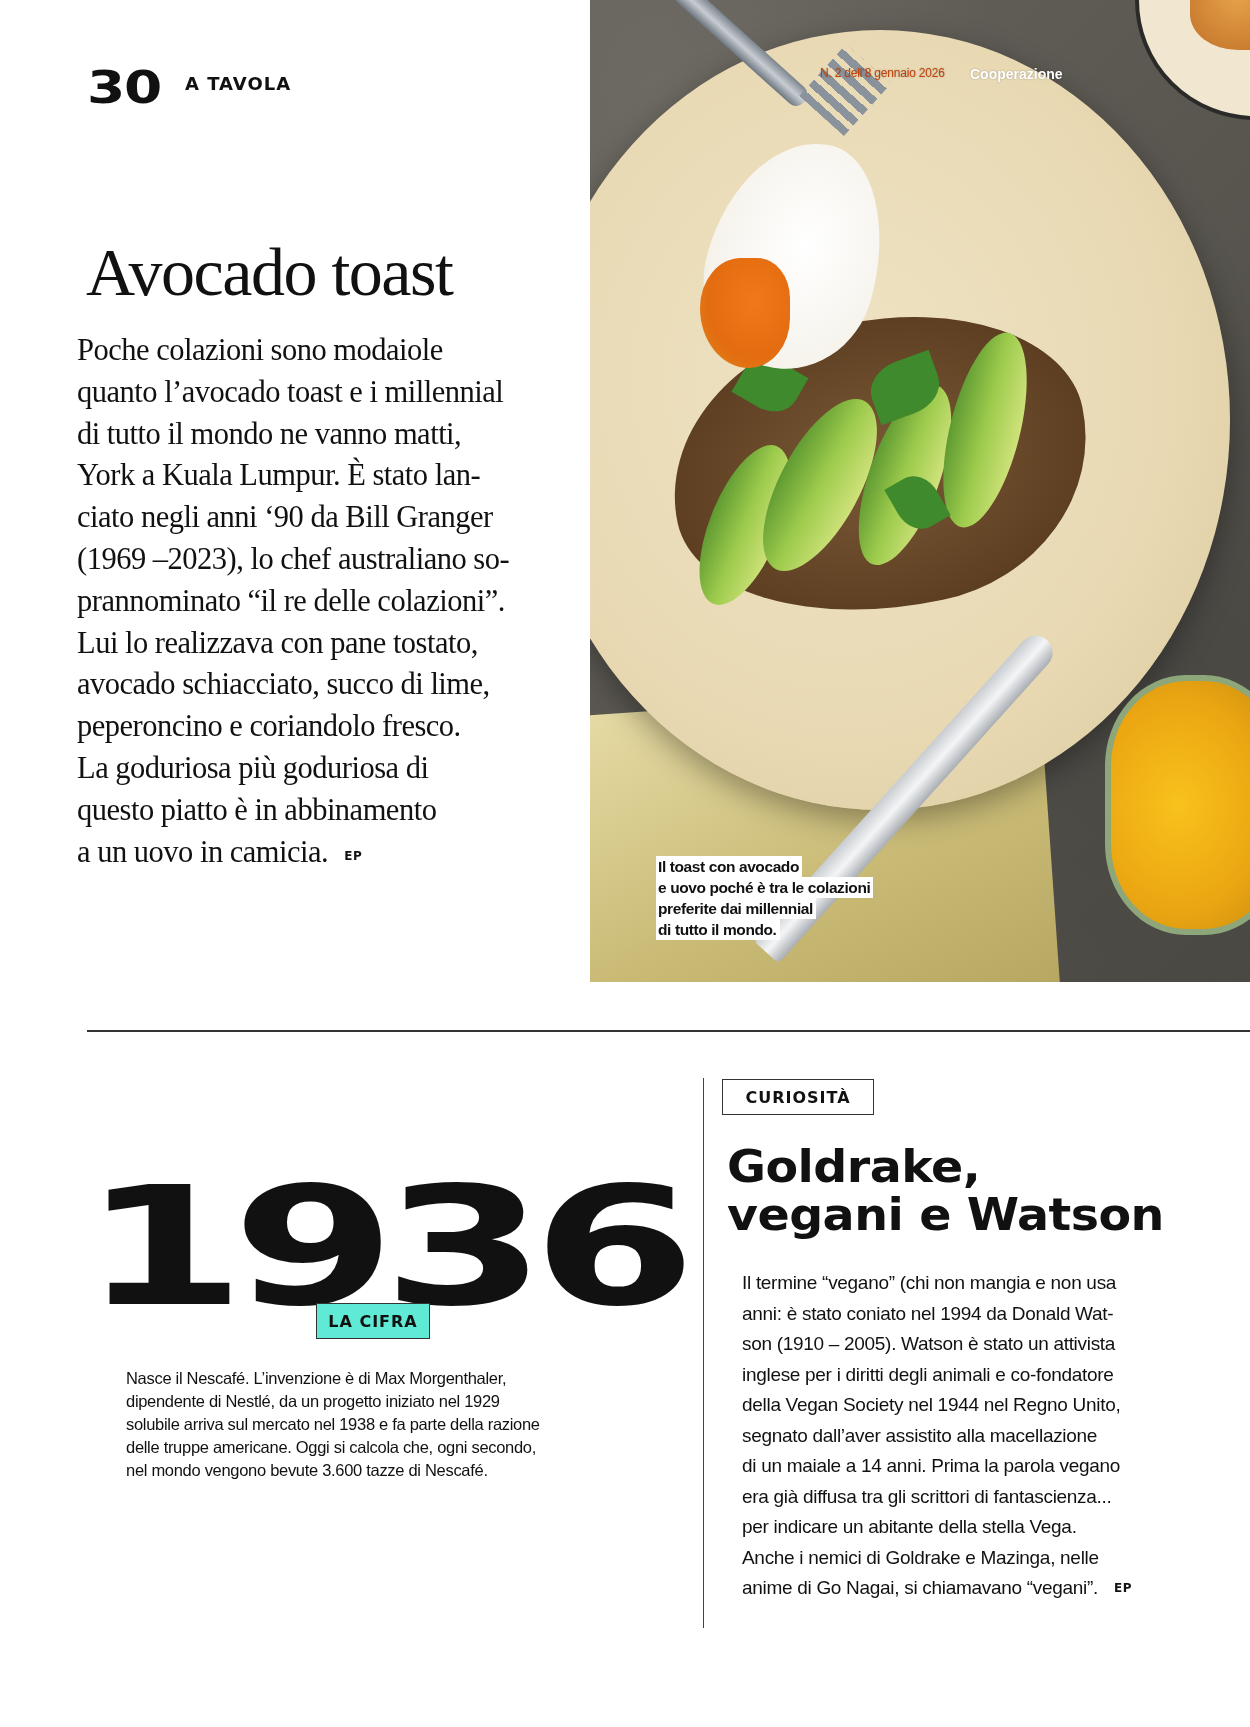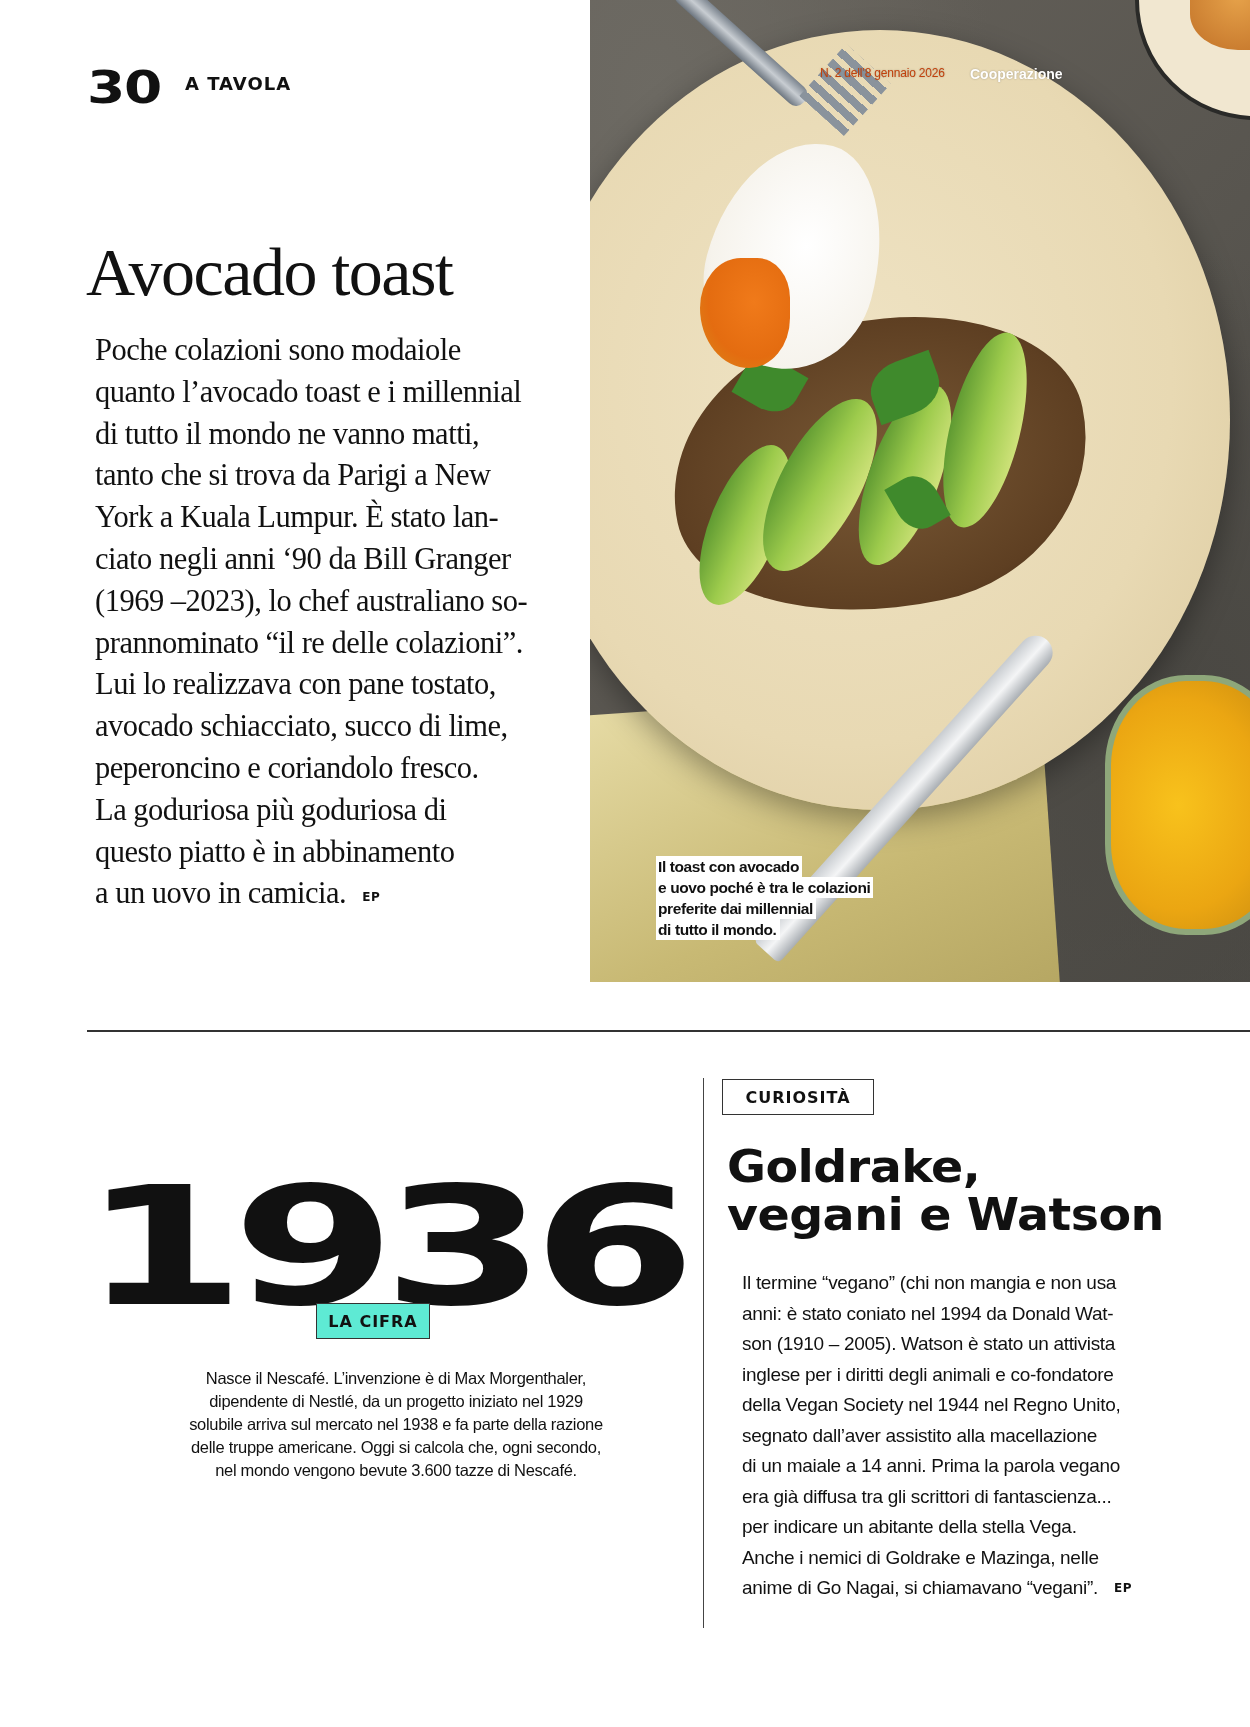--- a/index.html
+++ b/index.html
@@ -37,31 +37,31 @@
     .photo .knife { position: absolute; left: 120px; top: 620px; width: 34px; height: 420px; border-radius: 18px 18px 6px 6px; background: linear-gradient(90deg, #c8ccd0, #f4f5f6 50%, #a9aeb3); transform: rotate(42deg); transform-origin: top center; left: 440px; top: 640px; }
 
     .issue-line { position: absolute; left: 820px; top: 66px; font-family: "Liberation Sans", sans-serif; font-size: 12px; color: #c2410c; letter-spacing: -0.2px; text-shadow: 0 0 2px rgba(0,0,0,0.25); }
     .brand { position: absolute; left: 970px; top: 66px; font-family: "Liberation Sans", sans-serif; font-weight: bold; font-size: 14px; color: #ffffff; text-shadow: 0 0 2px rgba(0,0,0,0.3); }
 
     .caption { position: absolute; left: 620px; top: 856px; padding-left: 36px; }
     .caption span { display: table; background: #ffffff; color: #111; font-family: "Liberation Sans", sans-serif; font-weight: bold; font-size: 15.5px; line-height: 21px; padding: 0 3px 0 2px; letter-spacing: -0.4px; }
 
     
     .art-title { position: absolute; left: 86px; top: 238px; font-family: "Liberation Serif", serif; font-size: 68px; font-weight: normal; letter-spacing: -1.5px; line-height: 1; }
-    .art-body { position: absolute; left: 95px; top: 330px; width: 500px; font-family: "Liberation Serif", serif; font-size: 30.5px; line-height: 41.8px; letter-spacing: -0.5px; }
+    .art-body { position: absolute; left: 77px; top: 330px; width: 500px; font-family: "Liberation Serif", serif; font-size: 30.5px; line-height: 41.8px; letter-spacing: -0.5px; }
     .art-body .line { display: block; white-space: nowrap; }
     .sig { font-family: "DejaVu Sans", sans-serif; font-weight: bold; font-size: 12px; letter-spacing: 0.5px; margin-left: 16px; vertical-align: 2px; }
 
     .hrule { position: absolute; left: 87px; top: 1030px; width: 1163px; height: 2px; background: #333; }
     .vrule { position: absolute; left: 703px; top: 1078px; width: 1px; height: 550px; background: #444; }
 
     
     .big-number { position: absolute; left: 82px; top: 1166px; font-family: "DejaVu Sans", sans-serif; font-weight: 900; font-size: 178px; line-height: 1; letter-spacing: -10px; transform: scaleX(1.32) scaleY(0.92); transform-origin: left top; }
     .cifra-badge { position: absolute; left: 316px; top: 1303px; width: 114px; height: 36px; background: #5eead4; border: 1.5px solid #333; font-family: "DejaVu Sans", sans-serif; font-weight: bold; font-size: 16px; letter-spacing: 1px; display: flex; align-items: center; justify-content: center; }
-    .cifra-body { position: absolute; left: 146px; top: 1367px; width: 500px; text-align: center; font-family: "Liberation Sans", sans-serif; font-size: 16.5px; line-height: 23px; letter-spacing: -0.3px; }
+    .cifra-body { position: absolute; left: 126px; top: 1367px; width: 500px; text-align: left; font-family: "Liberation Sans", sans-serif; font-size: 16.5px; line-height: 23px; letter-spacing: -0.3px; }
     .cifra-body .line { display: block; white-space: nowrap; }
 
     
     .cur-badge { position: absolute; left: 722px; top: 1079px; width: 152px; height: 36px; border: 1.5px solid #333; font-family: "DejaVu Sans", sans-serif; font-weight: bold; font-size: 16px; letter-spacing: 1px; display: flex; align-items: center; justify-content: center; }
     .cur-title { position: absolute; left: 727px; top: 1143px; font-family: "DejaVu Sans", sans-serif; font-weight: 900; font-size: 44px; line-height: 48px; letter-spacing: -0.5px; transform: scaleX(1.08); transform-origin: left top; }
     .cur-title .line { display: block; white-space: nowrap; }
     .cur-body { position: absolute; left: 727px; top: 1268px; width: 480px; font-family: "Liberation Sans", sans-serif; font-size: 19px; line-height: 30.5px; letter-spacing: -0.3px; margin-left: 15px; }
     .cur-body .line { display: block; white-space: nowrap; }
   </style>
 </head>
@@ -100,21 +100,20 @@
   <span>e uovo poché è tra le colazioni</span>
   <span>preferite dai millennial</span>
   <span>di tutto il mondo.</span>
 </div>
 
 <h1 class="art-title">Avocado toast</h1>
 <div class="art-body">
   <span class="line">Poche colazioni sono modaiole</span>
   <span class="line">quanto l’avocado toast e i millennial</span>
   <span class="line">di tutto il mondo ne vanno matti,</span>
-  <span class="line">tanto che si trova da Parigi a New</span>
   <span class="line">York a Kuala Lumpur. È stato lan-</span>
   <span class="line">ciato negli anni ‘90 da Bill Granger</span>
   <span class="line">(1969 –2023), lo chef australiano so-</span>
   <span class="line">prannominato “il re delle colazioni”.</span>
   <span class="line">Lui lo realizzava con pane tostato,</span>
   <span class="line">avocado schiacciato, succo di lime,</span>
   <span class="line">peperoncino e coriandolo fresco.</span>
   <span class="line">La goduriosa più goduriosa di</span>
   <span class="line">questo piatto è in abbinamento</span>
   <span class="line"><span>a un uovo in camicia.</span><span class="sig">EP</span></span>

